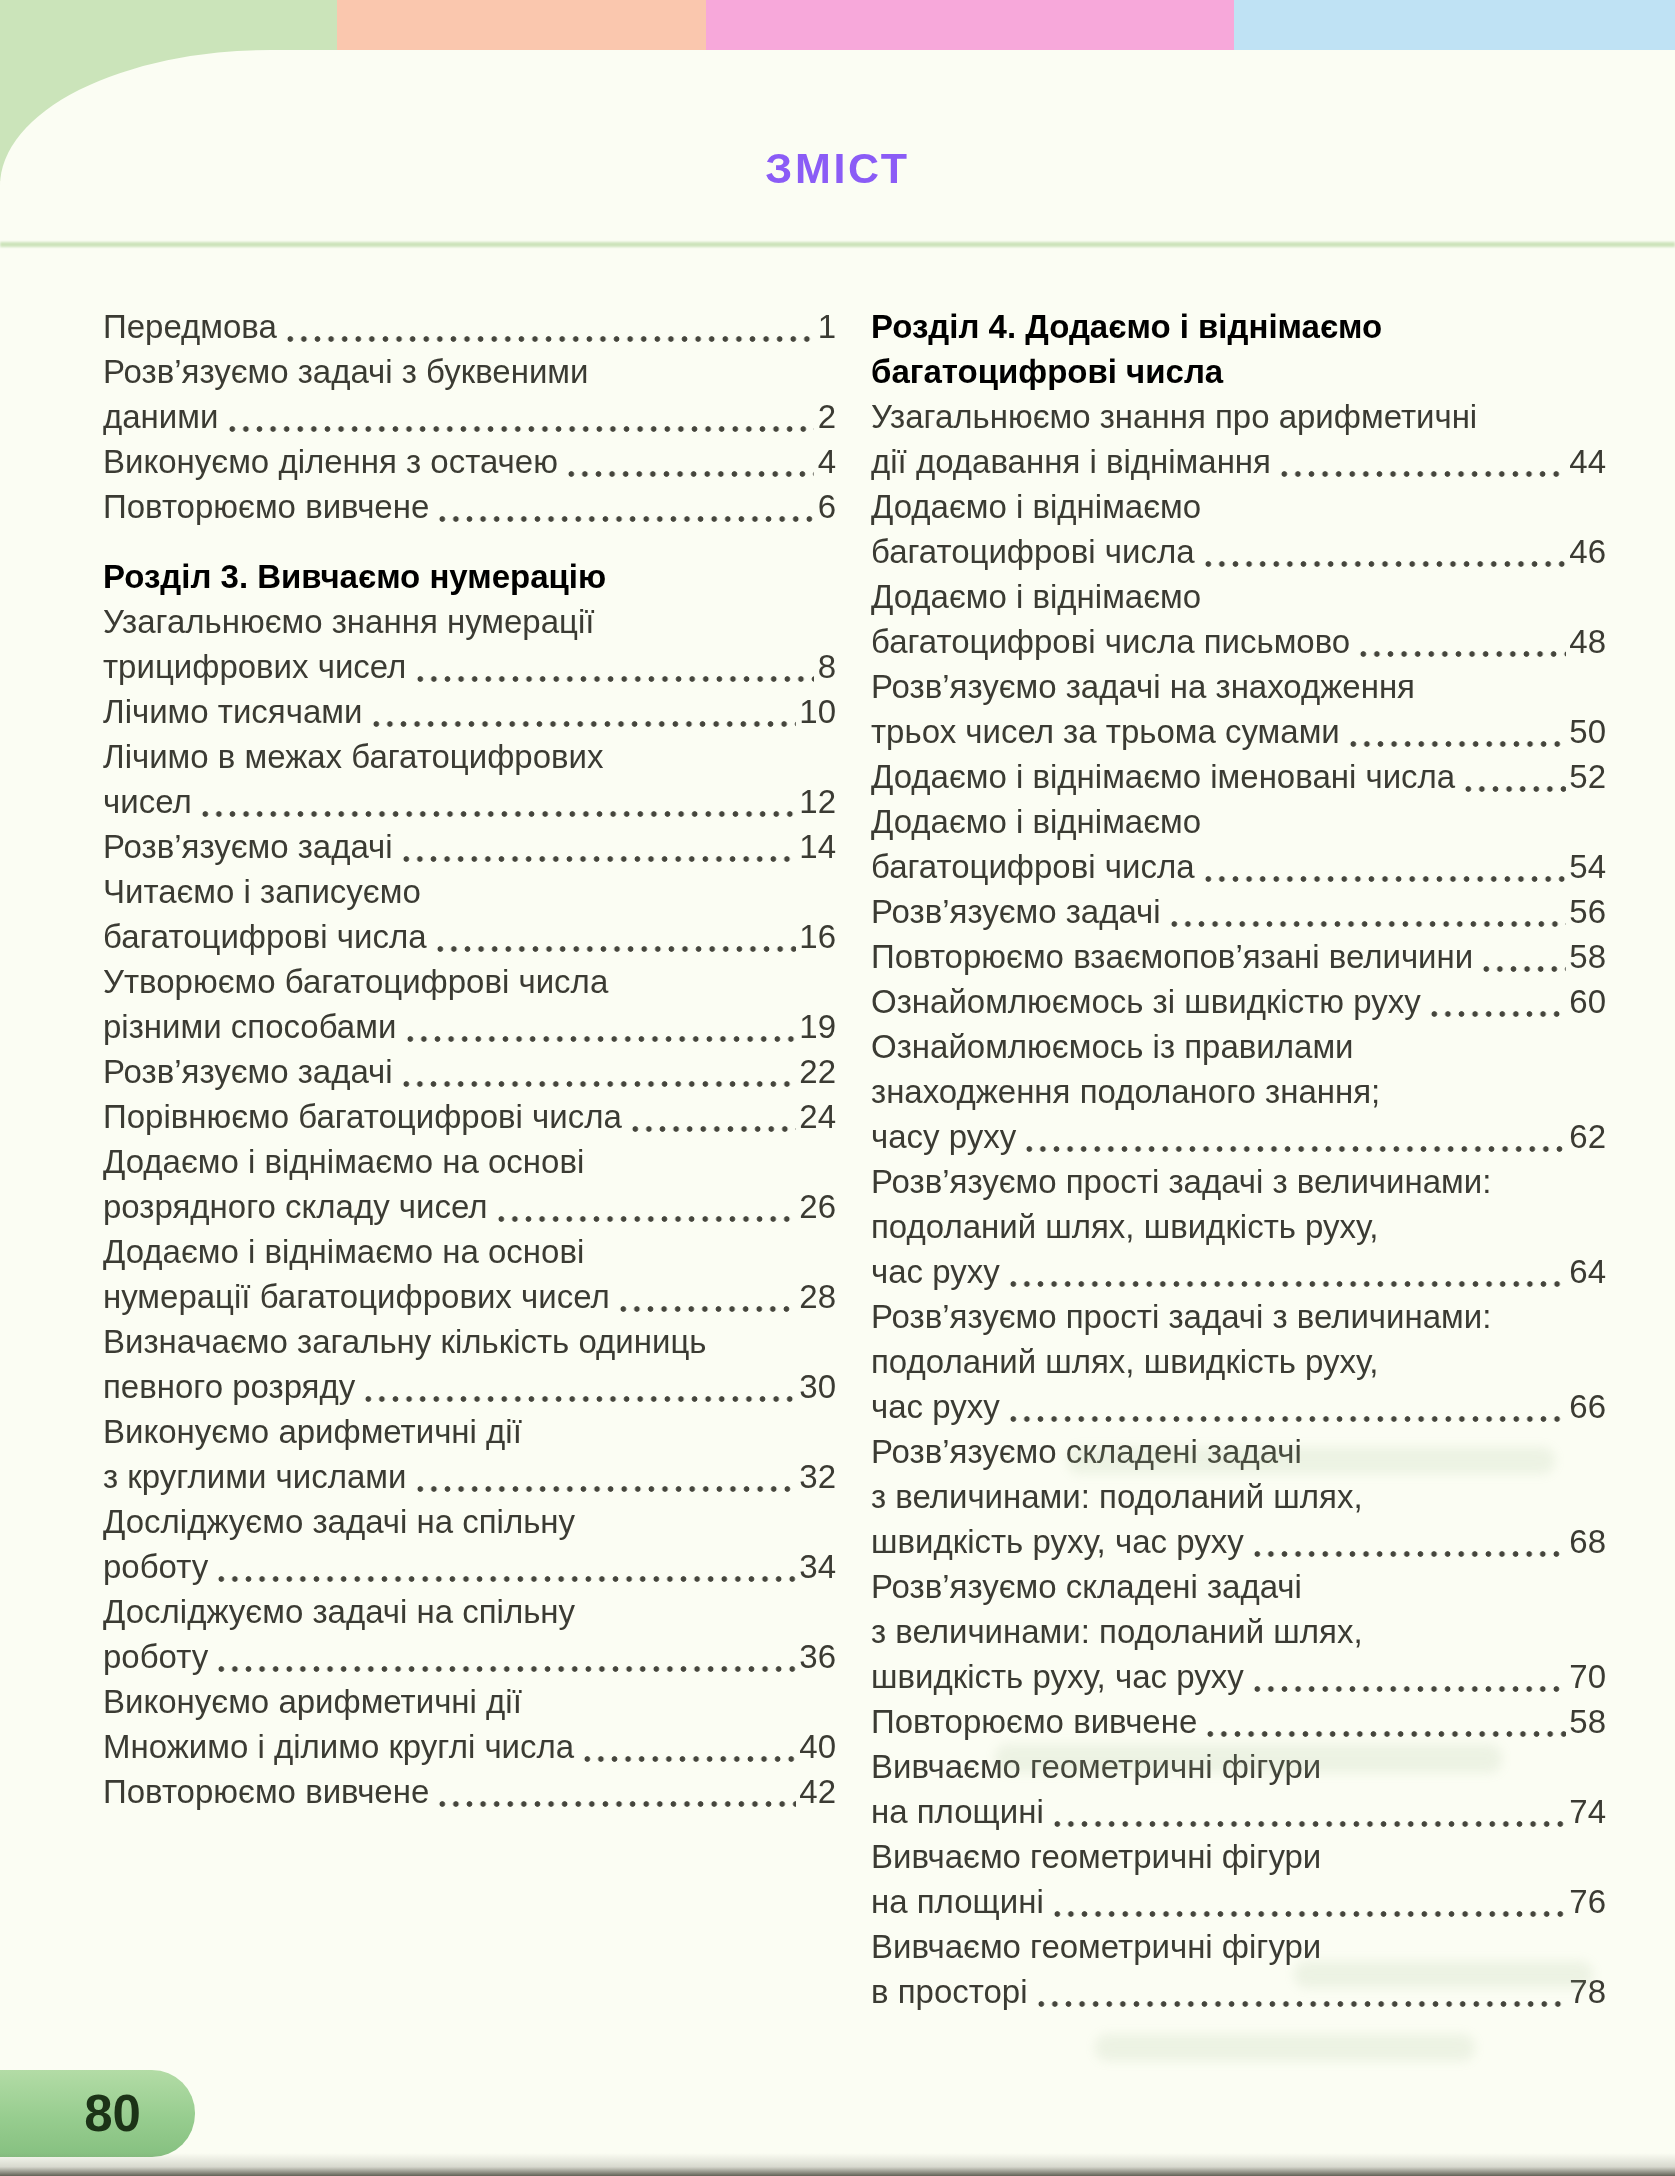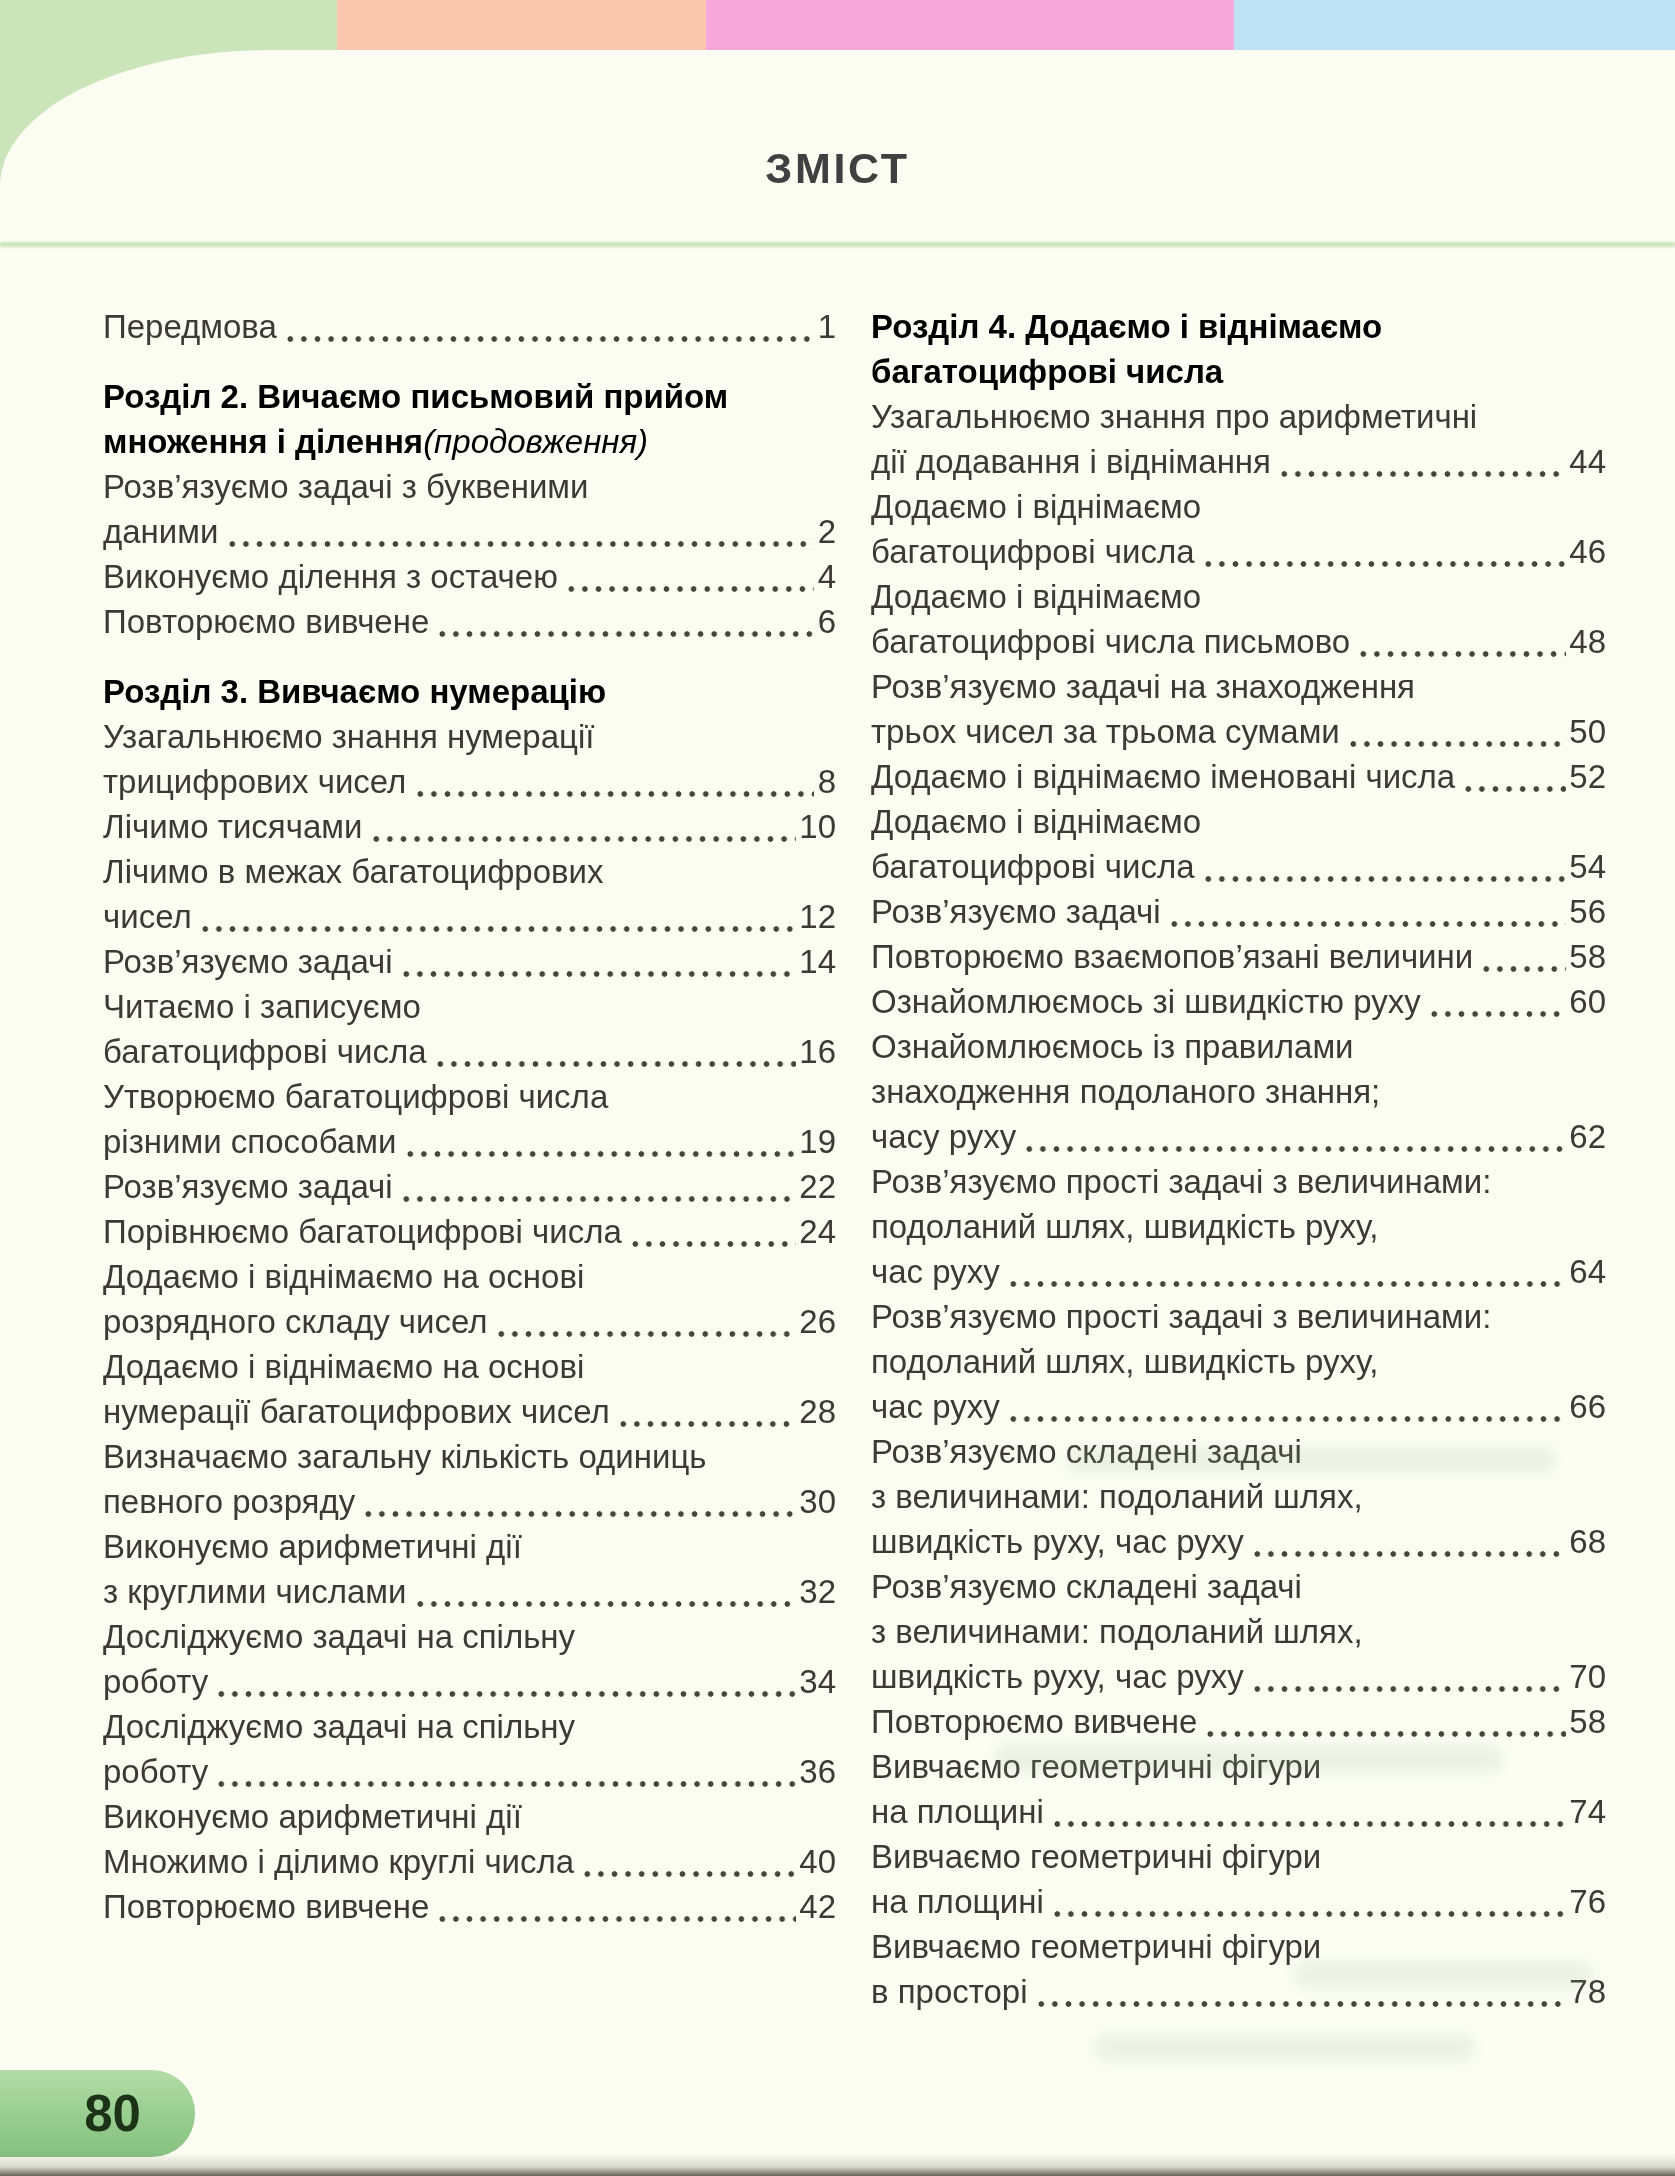--- a/index.html
+++ b/index.html
@@ -23,21 +23,21 @@
     background:#fbfdf3;
     border-top-left-radius:271px 136px;
   }
   .rule{
     position:absolute;top:192px;left:0;right:0;height:5.4px;
     opacity:.55;filter:blur(0.9px);
   }
   .title{
     position:absolute;top:94px;left:0;right:0;height:51px;
     margin:0;text-align:center;
-    font-size:43px;font-weight:700;letter-spacing:2.7px;color:#404040;
+    font-size:43px;font-weight:700;letter-spacing:2.7px;color:#8b5cf6;
   }
   
   .col{position:absolute;top:254px;font-size:33px;line-height:45px;}
   .col-left{left:86px;width:733px;margin-left:17px;}
   .col-right{left:871px;width:735px;}
   .toc-item--heading{font-weight:700;color:#000000;}
   .toc-item--heading:not(:first-child){margin-top:25px;}
   .toc-line{display:flex;}
   .toc-text{white-space:nowrap;}
   .toc-italic{font-style:italic;font-weight:400;white-space:nowrap;}
@@ -84,29 +84,20 @@
     <h1 class="title">ЗМІСТ</h1>
     <div class="rule" style="background-color: rgb(168, 207, 143);"></div>
     <div class="col col-left">
         <div class="toc-item">
           <div class="toc-line">
             <span class="toc-text">Передмова</span>
             <span class="leader"></span>
             <span class="toc-page">1</span>
           </div>
         </div>
-        <div class="toc-item toc-item--heading">
-          <div class="toc-line">
-            <span class="toc-text">Розділ 2. Вичаємо письмовий прийом</span>
-          </div>
-          <div class="toc-line">
-            <span class="toc-text">множення і ділення</span>
-            <span class="toc-italic"> (продовження)</span>
-          </div>
-        </div>
         <div class="toc-item">
           <div class="toc-line">
             <span class="toc-text">Розв’язуємо задачі з буквеними</span>
           </div>
           <div class="toc-line">
             <span class="toc-text">даними</span>
             <span class="leader"></span>
             <span class="toc-page">2</span>
           </div>
         </div>

